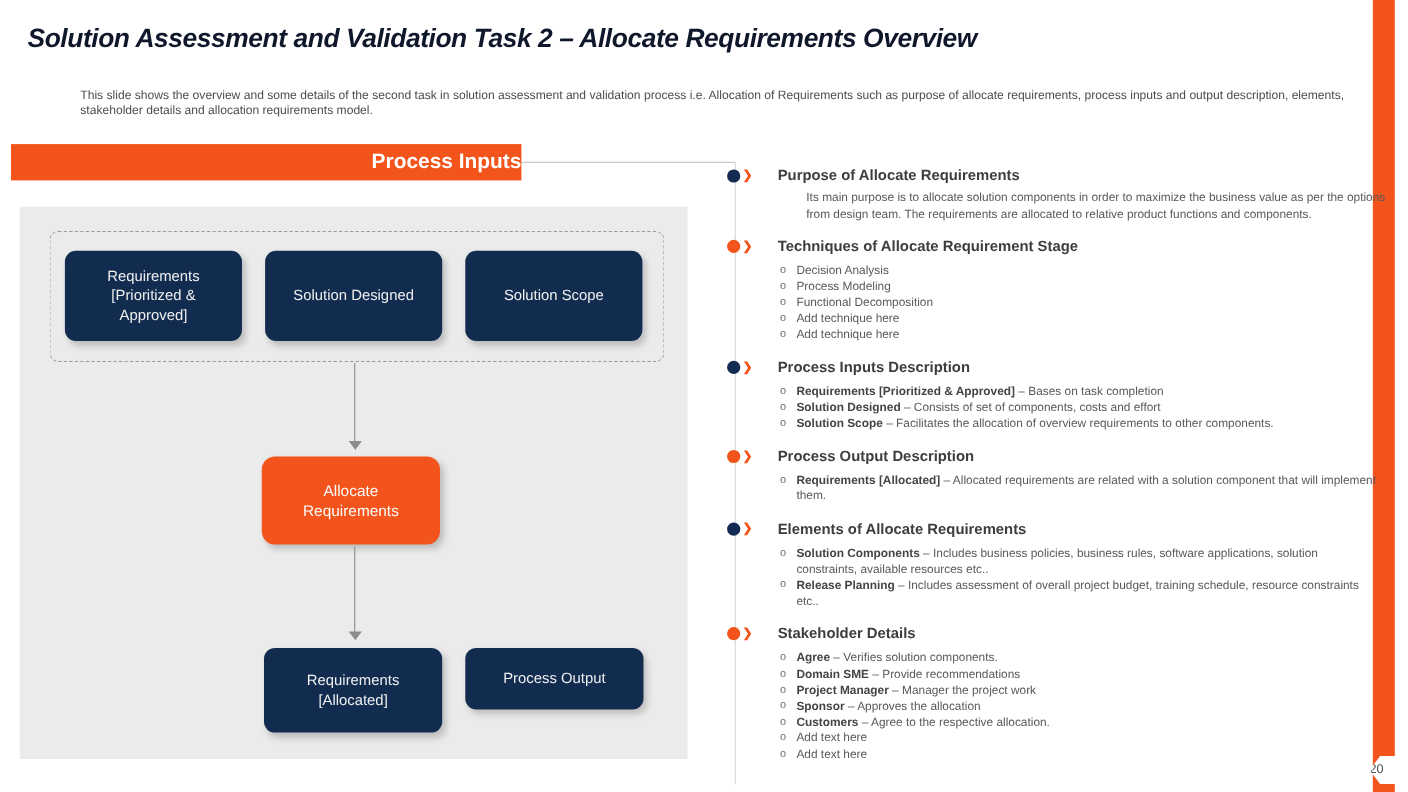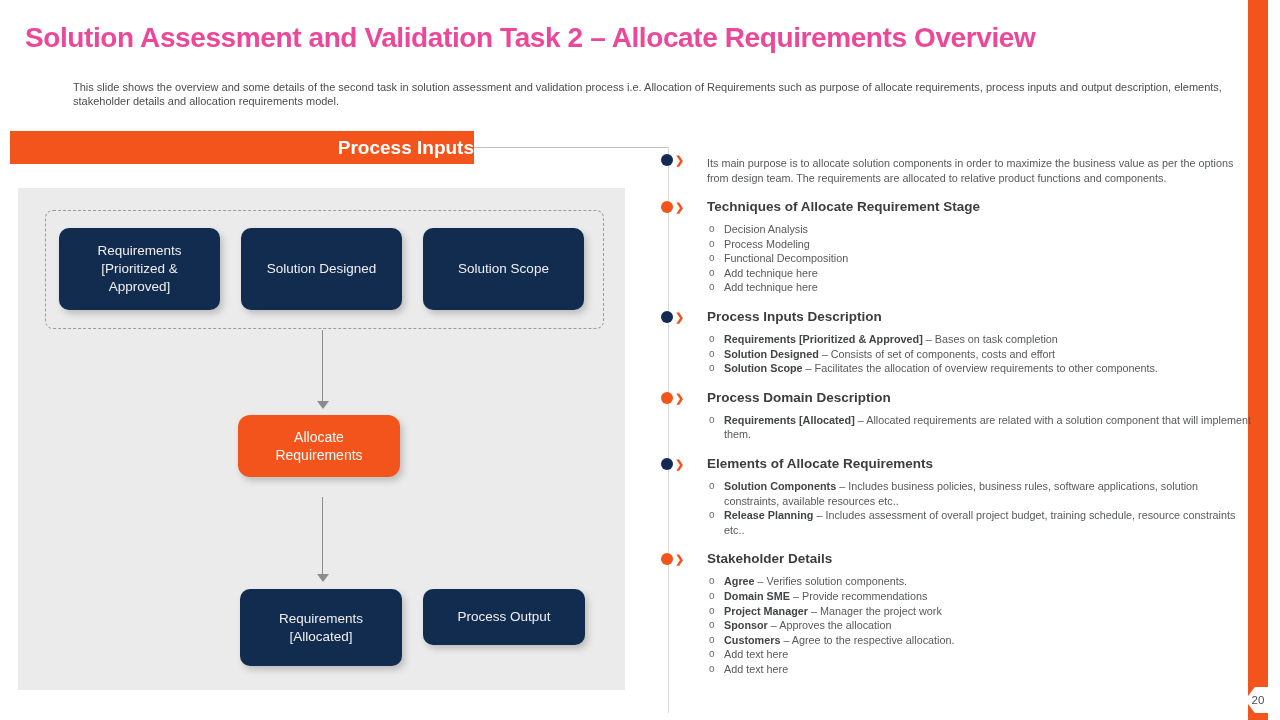--- a/index.html
+++ b/index.html
@@ -8,66 +8,66 @@
     --panel-gray:#EBEBEB;
   }
   *{margin:0;padding:0;box-sizing:border-box;}
   body{background:#888;font-family:"Liberation Sans",sans-serif;}
   .slide{position:relative;width:1280px;height:720px;background:#ffffff;overflow:hidden;margin:0 auto;}
 
   
   .right-bar{position:absolute;left:1248px;top:0;width:20px;height:720px;background:var(--accent-orange);}
   .page-tag{position:absolute;left:1245px;top:687px;width:29px;height:26px;background:#ffffff;
     clip-path:polygon(34% 0,100% 0,100% 100%,34% 100%,0 50%);
-    display:flex;align-items:center;justify-content:center;padding-right:3px;
+    display:flex;align-items:center;justify-content:flex-start;padding-right:3px;
     font-size:11.5px;color:#4d4d4d;z-index:5;}
 
   
-  .title{position:absolute;left:25px;top:22px;width:1215px;font-size:28px;font-weight:bold;
-    color:#ec4899;letter-spacing:-0.4px;white-space:nowrap;}
+  .title{position:absolute;left:25px;top:22px;width:1215px;font-size:24px;font-weight:bold;
+    color:#0f172a;letter-spacing:-0.4px;white-space:nowrap;font-style:italic;}
   .subtitle{position:absolute;left:25px;top:80px;width:1205px;font-size:11px;line-height:14px;color:#4D4D4D;margin-left:48px;}
 
   
   .banner{position:absolute;left:10px;top:131px;width:464px;height:33px;background:var(--accent-orange);
     color:#ffffff;font-weight:bold;font-size:19px;display:flex;align-items:center;justify-content:flex-end;}
   .h-line{position:absolute;left:474px;top:147px;width:194px;height:1px;background:#C2C2C2;}
   .v-line{position:absolute;left:668px;top:147px;width:1px;height:566px;background:#D8D8D8;}
 
   
   .panel{position:absolute;left:18px;top:188px;width:607px;height:502px;background:var(--panel-gray);}
   .dashed{position:absolute;left:27px;top:22px;width:559px;height:119px;border:1px dashed #9B9B9B;border-radius:8px;}
   .node{position:absolute;background:var(--navy);color:#EFEFEF;border-radius:10px;
     display:flex;align-items:center;justify-content:center;text-align:center;
     font-size:13.5px;line-height:18px;padding:0 13px;
     box-shadow:3px 4px 6px rgba(110,110,110,0.35);}
   .n1{left:41px;top:40px;width:161px;height:82px;}
   .n2{left:223px;top:40px;width:161px;height:82px;}
   .n3{left:405px;top:40px;width:161px;height:82px;}
-  .n-mid{left:220px;top:227px;width:162px;height:62px;background:var(--accent-orange);border-radius:12px;font-size:14px;color:#FBFBFB;}
+  .n-mid{left:220px;top:227px;width:162px;height:80px;background:var(--accent-orange);border-radius:12px;font-size:14px;color:#FBFBFB;}
   .n4{left:222px;top:401px;width:162px;height:77px;}
   .n5{left:405px;top:401px;width:162px;height:56px;}
   .arrow-line{position:absolute;left:304px;width:1px;background:#8C8C8C;}
   .a1{top:142px;height:72px;}
   .a2{top:309px;height:78px;}
   .arrow-head{position:absolute;left:299px;width:0;height:0;
     border-left:6px solid transparent;border-right:6px solid transparent;border-top:8px solid #8C8C8C;}
   .ah1{top:213px;}
   .ah2{top:386px;}
 
   
   .right-col{position:absolute;left:655px;top:151px;width:596px;}
   .section{display:flex;margin-bottom:13px;}
   .marker{flex:none;width:52px;display:flex;align-items:flex-start;padding:3px 0 0 6px;}
   .dot{width:12px;height:12px;border-radius:50%;}
   .dot.navy{background:#132A52;}
   .dot.orange{background:var(--accent-orange);}
   .chev{color:var(--accent-orange);font-size:11px;font-weight:bold;line-height:12px;margin-left:2px;}
   .sec-body{flex:1;min-width:0;}
   .sec-title{font-size:13.5px;font-weight:bold;color:#3D3D3D;line-height:17px;}
-  .sec-para{margin-top:5px;width:540px;font-size:10.8px;line-height:14.5px;color:#58595B;}
+  .sec-para{margin-top:5px;width:540px;font-size:10.8px;line-height:14.5px;color:#58595B;margin-left:26px;}
   .sec-list{margin-top:7px;list-style:none;}
   .sec-list li{display:flex;font-size:10.8px;line-height:14.6px;color:#58595B;}
   .sub-bullet{flex:none;width:17px;padding-left:2px;color:#6B6B6B;font-size:10px;}
   .li-text{flex:1;min-width:0;}
   .li-text .term{font-weight:bold;color:#434446;}
 </style>
 </head>
 <body>
 
 <div class="slide">
@@ -118,20 +118,21 @@
   </div>
 
   <div class="right-col">
 
     <div class="section">
       <div class="marker">
         <span class="dot navy"></span>
         <span class="chev">❯</span>
       </div>
       <div class="sec-body">
+        <div class="sec-title">Purpose of Allocate Requirements</div>
         <div class="sec-para">Its main purpose is to allocate solution components in order to maximize the business value as per the options from design team. The requirements are allocated to relative product functions and components.</div>
       </div>
     </div>
 
     <div class="section">
       <div class="marker">
         <span class="dot orange"></span>
         <span class="chev">❯</span>
       </div>
       <div class="sec-body">
@@ -184,21 +185,21 @@
         </ul>
       </div>
     </div>
 
     <div class="section">
       <div class="marker">
         <span class="dot orange"></span>
         <span class="chev">❯</span>
       </div>
       <div class="sec-body">
-        <div class="sec-title">Process Domain Description</div>
+        <div class="sec-title">Process Output Description</div>
         <ul class="sec-list">
           <li>
               <span class="sub-bullet">o</span>
               <span class="li-text"><span class="term">Requirements [Allocated]</span><span> – Allocated requirements are related with a solution component that will implement them.</span></span>
             </li>
         </ul>
       </div>
     </div>
 
     <div class="section">

